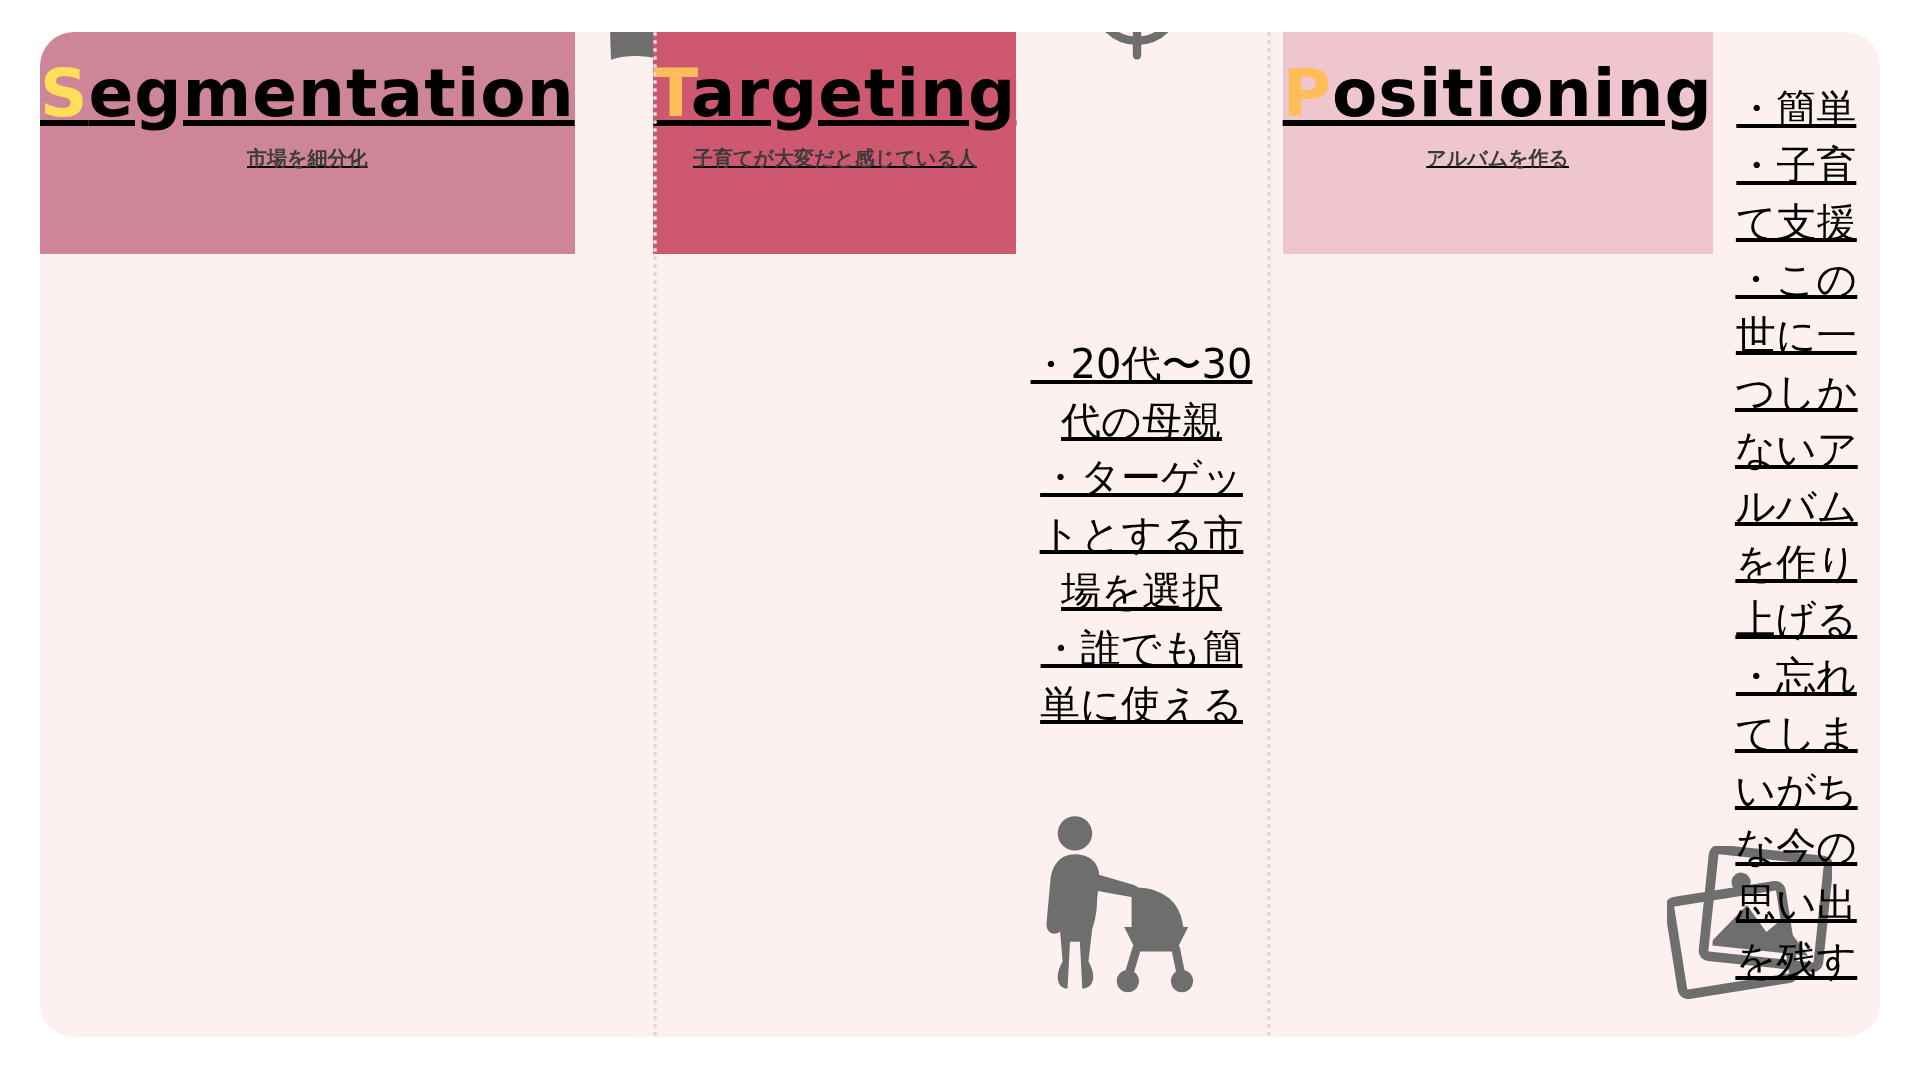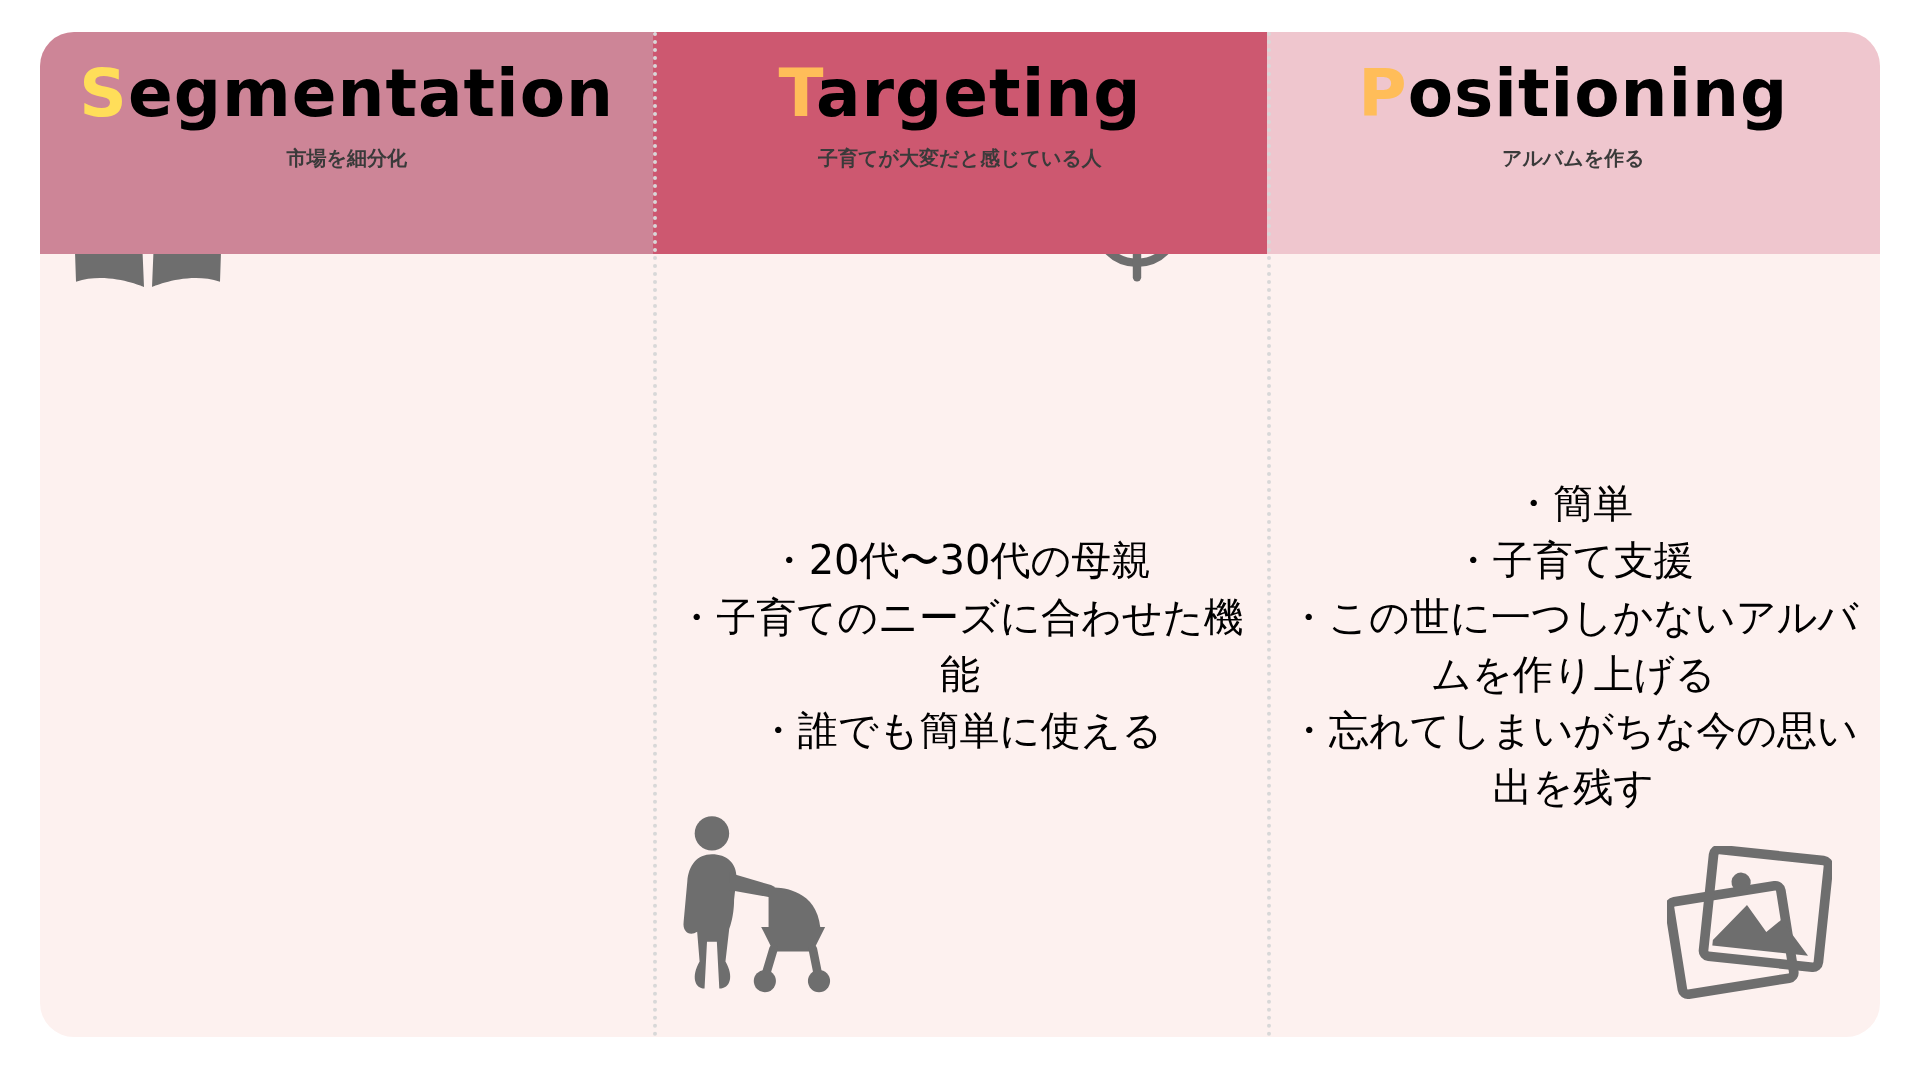--- a/index.html
+++ b/index.html
@@ -24,22 +24,23 @@
     background: #FDF1EF;
     border-radius: 34px;
     display: flex;
     overflow: hidden;
   }
 
   .column {
     position: relative;
     flex: 1 1 0;
     display: flex;
-    flex-direction: column;
+    flex-direction: row;
     min-width: 0;
+    text-decoration: underline;
   }
 
   
   .column + .column::before {
     content: "";
     position: absolute;
     left: 0;
     top: 0;
     bottom: 0;
     width: 0;
@@ -165,21 +166,21 @@
             <circle cx="50" cy="50" r="20" fill="none" stroke="#6E6E6E" stroke-width="7"></circle>
             <circle cx="50" cy="50" r="7" fill="none" stroke="#6E6E6E" stroke-width="7"></circle>
             <line x1="50" y1="4" x2="50" y2="28" stroke="#6E6E6E" stroke-width="7" stroke-linecap="round"></line>
             <line x1="50" y1="72" x2="50" y2="96" stroke="#6E6E6E" stroke-width="7" stroke-linecap="round"></line>
             <line x1="4" y1="50" x2="28" y2="50" stroke="#6E6E6E" stroke-width="7" stroke-linecap="round"></line>
             <line x1="72" y1="50" x2="96" y2="50" stroke="#6E6E6E" stroke-width="7" stroke-linecap="round"></line>
           </svg>
         </span>
 
         <div class="bullet-list">・20代〜30代の母親
-・子育てのニーズに合わせた機能
+・ターゲットとする市場を選択
 ・誰でも簡単に使える</div>
 
         <span class="icon icon-stroller">
           <svg viewBox="0 0 130 150" width="100%" height="100%" aria-hidden="true">
 
             <circle cx="30" cy="16" r="14" fill="#6E6E6E"></circle>
 
             <path d="M30 33 C18 33 11 42 10 55 L7 88 C6 96 12 100 18 96 L20 120 C13 132 16 142 24 142 L26 104 L34 104 L36 142 C45 142 48 132 41 120 L44 94 C44 94 48 84 48 70 L50 52 C50 40 42 33 30 33 Z" fill="#6E6E6E"></path>
 
             <path d="M44 48 L78 58 C84 60 84 68 78 68 L44 62 Z" fill="#6E6E6E"></path>
@@ -192,21 +193,21 @@
 
             <circle cx="73" cy="136" r="9" fill="#6E6E6E"></circle>
             <circle cx="117" cy="136" r="9" fill="#6E6E6E"></circle>
           </svg>
         </span>
       </div>
     </div>
   </div>
 
   <div class="column">
-    <div class="col-header" id="hdr-2" style="background: rgb(239, 198, 206);">
+    <div class="col-header" id="hdr-2" style="background: rgb(239, 198, 206); margin-left: 16px;">
       <div class="col-title">
         <span class="lead" id="lead-2" style="color: rgb(255, 189, 89);">P</span><span>ositioning</span>
       </div>
       <div class="col-sub">アルバムを作る</div>
     </div>
     <div class="col-body">
       <div class="col-body-inner">
         <div class="bullet-list">・簡単
 ・子育て支援
 ・この世に一つしかないアルバムを作り上げる

